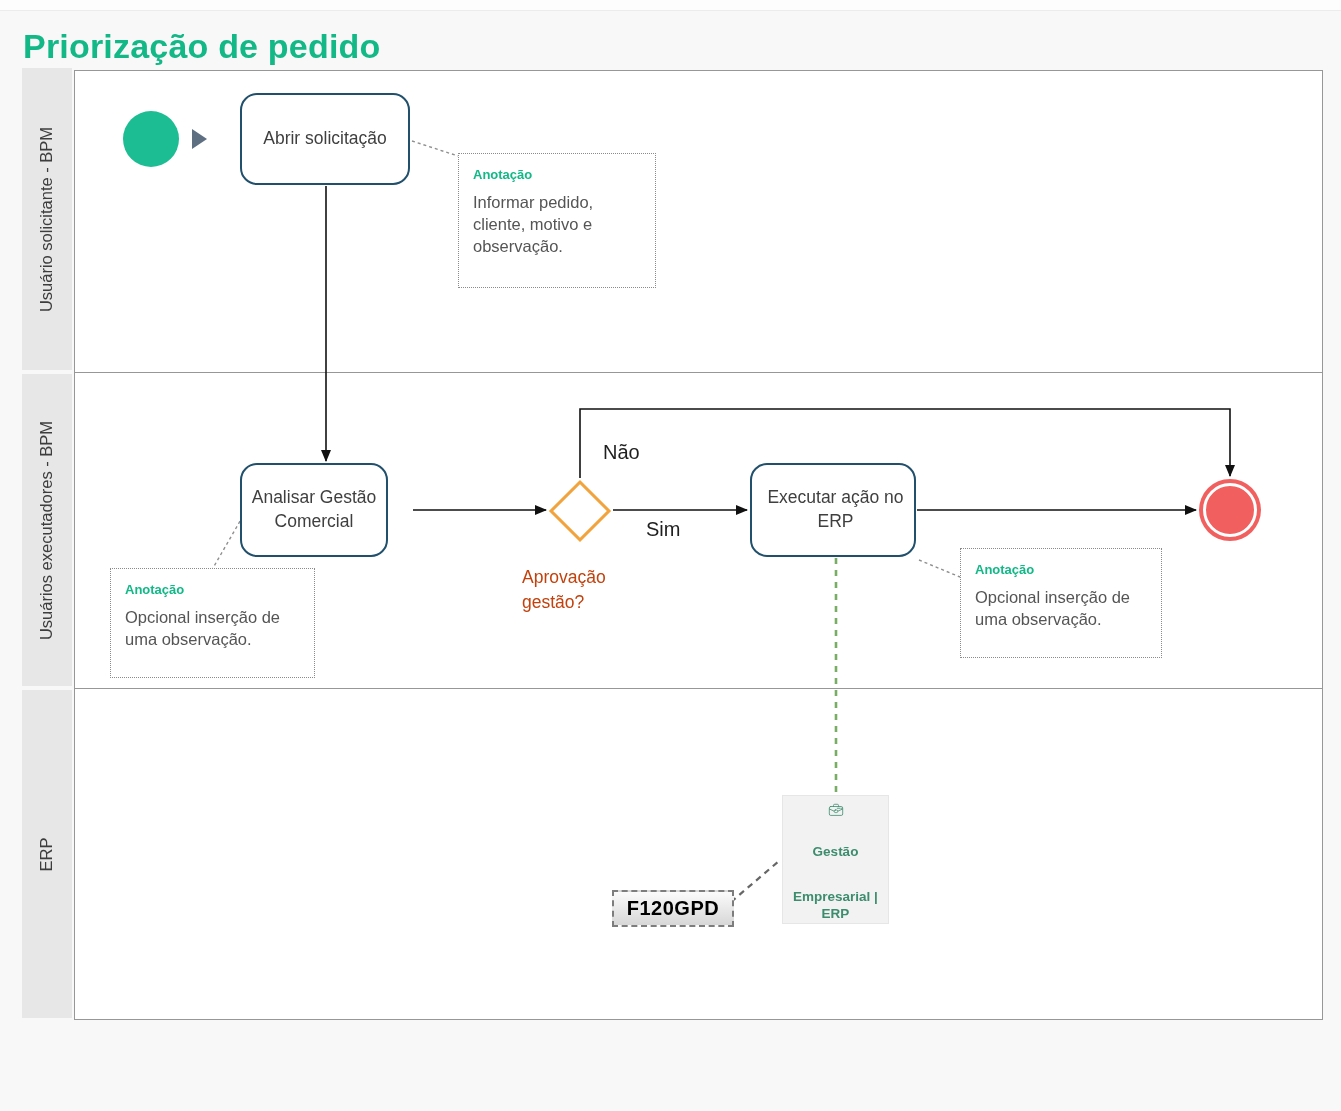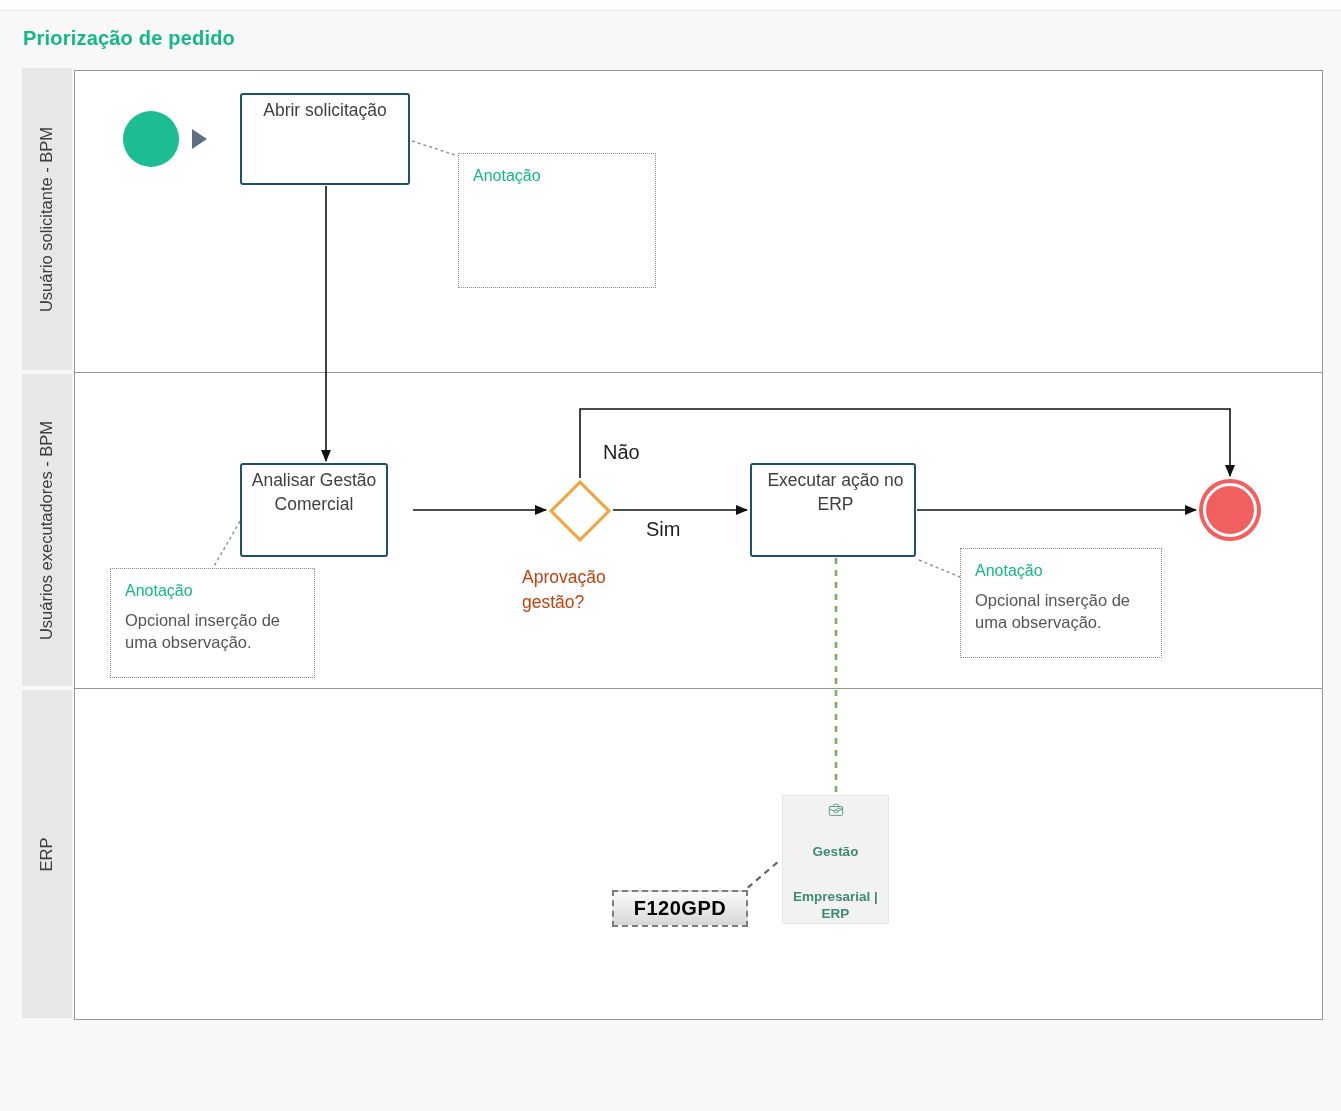--- a/index.html
+++ b/index.html
@@ -14,38 +14,38 @@
     --border-gray:#979797;
     --text-dark:#3f3f3f;
     --ann-body:#555;
     --page-bg:#f8f8f8;
   }
   *{margin:0;padding:0;box-sizing:border-box;}
   html,body{width:1341px;height:1111px;background:var(--page-bg);
     font-family:"Liberation Sans","DejaVu Sans",sans-serif;}
   .canvas{position:relative;width:1341px;height:1111px;overflow:hidden;}
   .top-strip{position:absolute;left:0;top:0;width:1341px;height:11px;background:#fdfdfd;border-bottom:1px solid #ececec;}
-  .page-title{position:absolute;left:23px;top:27px;font-size:20px;font-weight:bold;color:var(--teal);letter-spacing:.2px;}
+  .page-title{position:absolute;left:23px;top:27px;font-size:34px;font-weight:bold;color:var(--teal);letter-spacing:.2px;}
 
   
   .lane-head{position:absolute;left:22px;width:50px;background:var(--lane-bg);
     display:flex;align-items:center;justify-content:center;}
   .lane-head span{transform:rotate(-90deg);white-space:nowrap;font-size:16.5px;color:#3d3d3d;}
   .lh1{top:68px;height:302px;}
   .lh2{top:374px;height:312px;}
   .lh3{top:690px;height:328px;}
 
   
   .pool{position:absolute;left:74px;top:70px;width:1249px;height:950px;background:#fff;border:1.5px solid var(--border-gray);}
   .lane-divider{position:absolute;left:0;width:100%;height:0;border-top:1px solid var(--border-gray);}
   .ld1{top:301px;} .ld2{top:617px;}
 
   
-  .task{position:absolute;background:#fff;border:2px solid var(--navy);border-radius:3px;
-    display:flex;align-items:flex-start;justify-content:center;text-align:center;
+  .task{position:absolute;background:#fff;border:2px solid var(--navy);border-radius:17px;
+    display:flex;align-items:center;justify-content:center;text-align:center;
     font-size:17.5px;color:var(--text-dark);line-height:1.35;padding:4px 8px;z-index:3;}
   .task-abrir{left:240px;top:93px;width:170px;height:92px;}
   .task-analisar{left:240px;top:463px;width:148px;height:94px;}
   .task-executar{left:750px;top:463px;width:166px;height:94px;padding-left:13px;}
 
   .start-event{position:absolute;left:123px;top:111px;width:56px;height:56px;border-radius:50%;
     background:var(--green-circle);z-index:3;}
   .play-marker{position:absolute;left:192px;top:129px;width:0;height:0;z-index:3;
     border-left:15px solid #5d6f80;border-top:10px solid transparent;border-bottom:10px solid transparent;}
 
@@ -58,27 +58,27 @@
     background:var(--red);z-index:3;}
   .end-event-inner{position:absolute;left:4px;top:4px;right:4px;bottom:4px;border-radius:50%;
     background:var(--red);border:3px solid #fff;}
 
   .flow-label{position:absolute;font-size:20px;color:#1f1f1f;z-index:3;}
   .fl-nao{left:603px;top:441px;}
   .fl-sim{left:646px;top:518px;}
 
   .annotation{position:absolute;border:1.5px dotted #8b8b8b;background:rgba(255,255,255,.6);
     padding:13px 14px;z-index:3;}
-  .annotation .ann-header{font-size:16px;font-weight:normal;color:var(--teal);margin-bottom:10px;}
+  .annotation .ann-header{font-size:13px;font-weight:bold;color:var(--teal);margin-bottom:10px;}
   .annotation .ann-body{font-size:16.5px;color:var(--ann-body);line-height:1.33;}
   .ann1{left:458px;top:153px;width:198px;height:135px;}
   .ann2{left:110px;top:568px;width:205px;height:110px;}
   .ann3{left:960px;top:548px;width:202px;height:110px;}
 
-  .program-ref{position:absolute;left:612px;top:890px;width:136px;height:37px;z-index:3;
+  .program-ref{position:absolute;left:612px;top:890px;width:122px;height:37px;z-index:3;
     background:linear-gradient(#fbfbfb,#d7d7d7);border:2px dashed #7d7d7d;
     display:flex;align-items:center;justify-content:center;
     font-size:20px;font-weight:bold;color:#000;letter-spacing:.5px;}
 
   .erp-card{position:absolute;left:782px;top:795px;width:107px;height:129px;background:#f2f2f2;
     border:1px solid #e6e6e6;display:flex;flex-direction:column;align-items:center;z-index:3;}
   .erp-card svg{margin-top:7px;}
   .erp-line{font-size:13.5px;font-weight:bold;color:var(--icon-green);line-height:1.25;text-align:center;margin-top:28px;}
 
   .overlay{position:absolute;left:0;top:0;z-index:2;pointer-events:none;}
@@ -127,20 +127,21 @@
     <path d="M731,902 L779,861" fill="none" stroke="#666" stroke-width="2.2" stroke-dasharray="6,5"></path>
   </svg>
 
   <div class="start-event"></div>
   <div class="play-marker"></div>
   <div class="task task-abrir">
     <span>Abrir solicitação</span>
   </div>
   <div class="annotation ann1">
     <div class="ann-header">Anotação</div>
+    <div class="ann-body">Informar pedido, cliente, motivo e observação.</div>
   </div>
 
   <div class="task task-analisar">
     <span>Analisar Gestão Comercial</span>
   </div>
   <div class="annotation ann2">
     <div class="ann-header">Anotação</div>
     <div class="ann-body">Opcional inserção de uma observação.</div>
   </div>
   <div class="gateway"></div>

